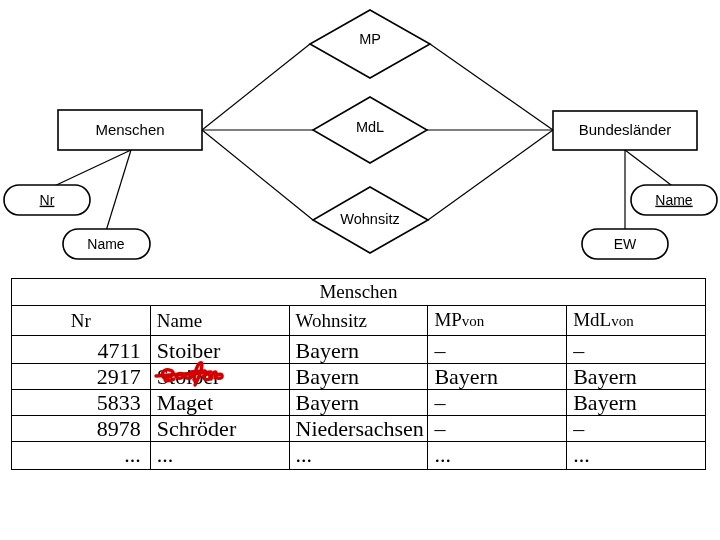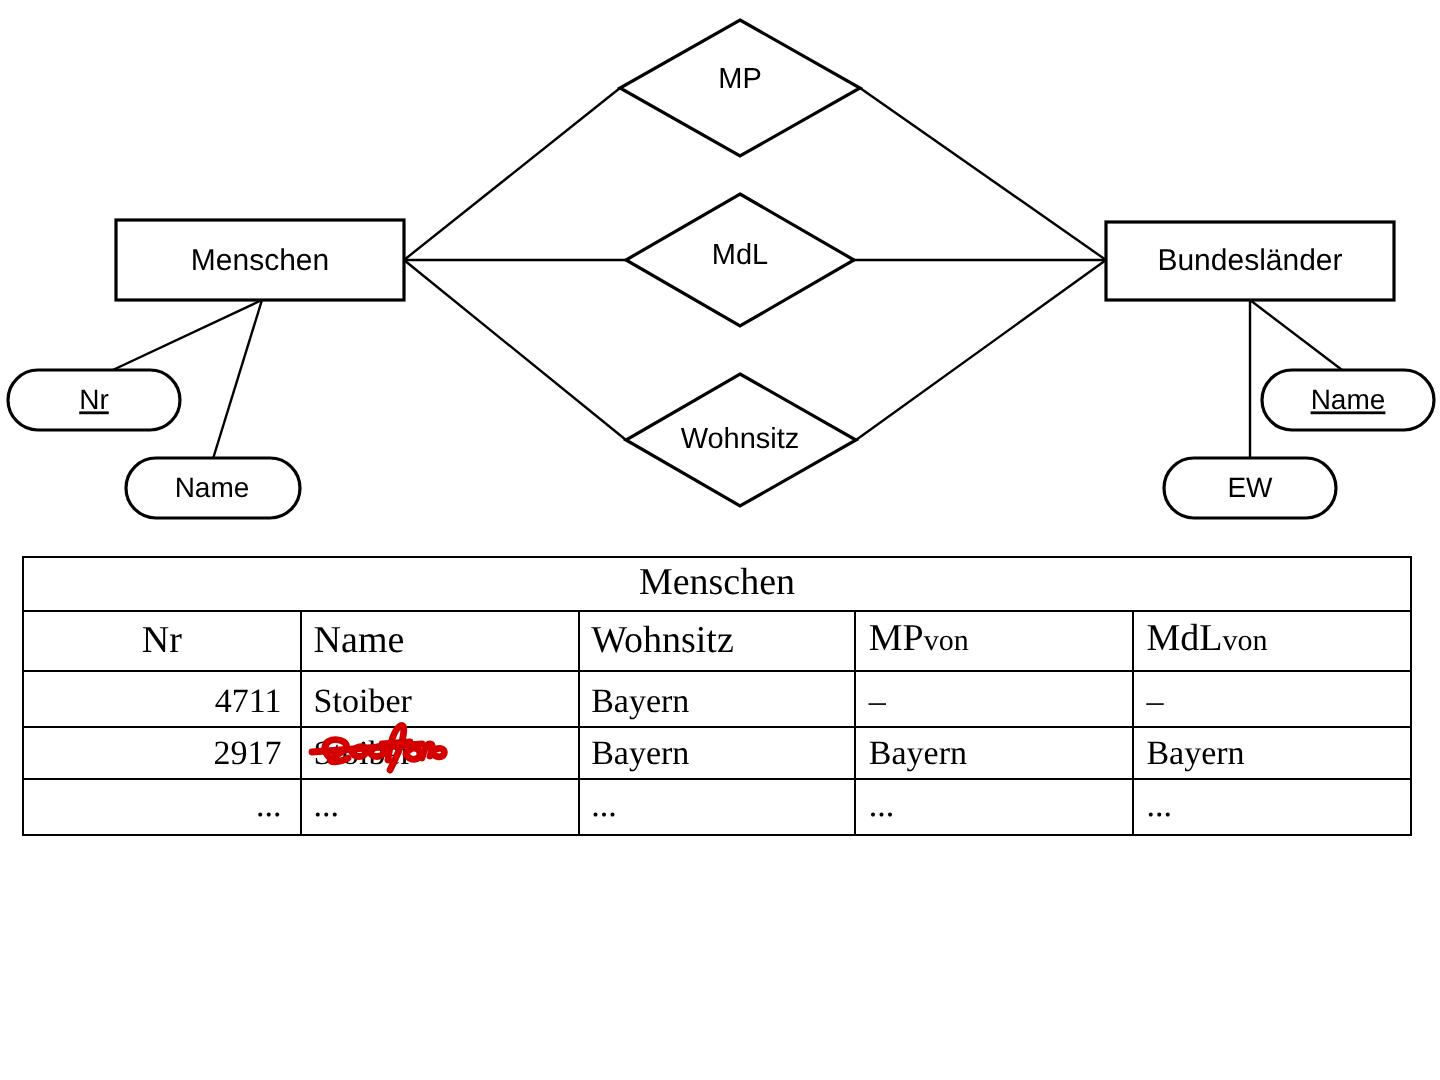--- a/index.html
+++ b/index.html
@@ -87,21 +87,21 @@
   .tbl-head th {
     font-size: 19px;
     height: 27px;
     line-height: 27px;
     border-bottom: 2px solid #000000;
   }
   .tbl-head th.col-nr {
     text-align: center !important;
   }
   .tbl-body td {
-    font-size: 17px;
+    font-size: 22px;
     height: 25px;
     line-height: 25px;
     border-top: none;
     border-bottom: none;
   }
   .tbl-body tr:first-child td {
     padding-top: 2px;
   }
   .tbl-body tr:last-child td {
     border-bottom: 1px solid #000000;
@@ -259,20 +259,34 @@
                 </g>
               </svg>
             </span>
           </span>
         </td>
         <td class="col-wohn">Bayern</td>
         <td class="col-mp">Bayern</td>
         <td class="col-mdl">Bayern</td>
       </tr>
       <tr>
+        <td class="col-nr">5833</td>
+        <td class="col-name">Maget</td>
+        <td class="col-wohn">Bayern</td>
+        <td class="col-mp">–</td>
+        <td class="col-mdl">Bayern</td>
+      </tr>
+      <tr>
+        <td class="col-nr">8978</td>
+        <td class="col-name">Schröder</td>
+        <td class="col-wohn">Niedersachsen</td>
+        <td class="col-mp">–</td>
+        <td class="col-mdl">–</td>
+      </tr>
+      <tr>
         <td class="col-nr">...</td>
         <td class="col-name">...</td>
         <td class="col-wohn">...</td>
         <td class="col-mp">...</td>
         <td class="col-mdl">...</td>
       </tr>
     </tbody>
   </table>
 </div>
 

